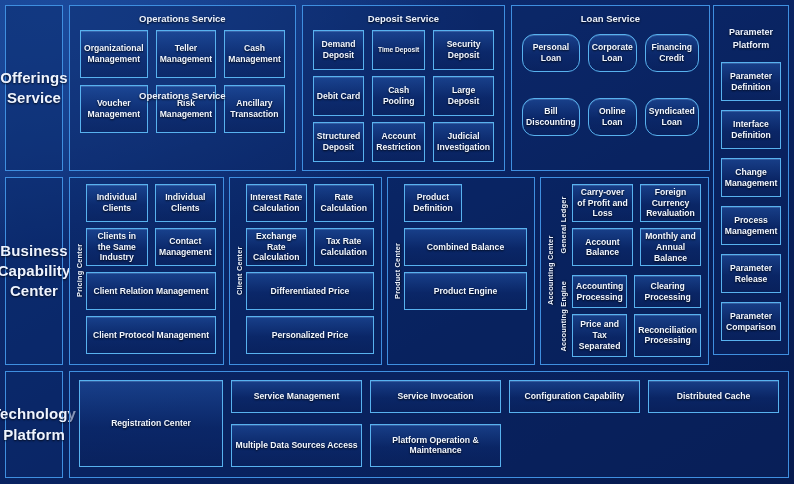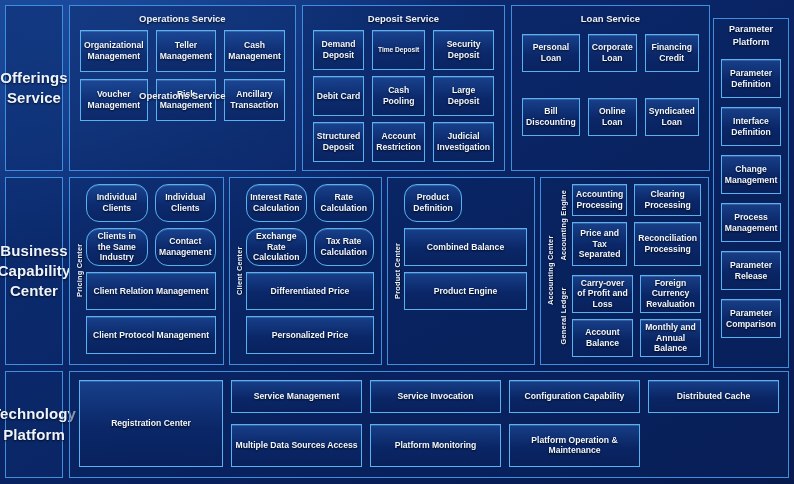--- a/index.html
+++ b/index.html
@@ -78,21 +78,21 @@
   .row1 { height: 166px; }
   .row1 .svc { flex: 1 1 0; }
   .grid3x2 {
     flex: 1 1 auto;
     display: grid;
     grid-template-columns: repeat(3, 1fr);
     gap: 7px 8px;
     padding: 0 10px 11px;
     align-content: start;
   }
-  .grid3x2 .tile { height: 42px; }
+  .grid3x2 .tile { height: 48px; }
   .grid3x3 {
     flex: 1 1 auto;
     display: grid;
     grid-template-columns: repeat(3, 1fr);
     grid-auto-rows: 40px;
     gap: 6px 8px;
     padding: 0 10px 9px;
     align-content: start;
   }
   
@@ -106,33 +106,33 @@
     pointer-events: none;
   }
   .loan-grid {
     flex: 1 1 auto;
     display: grid;
     grid-template-columns: repeat(3, 1fr);
     gap: 26px 8px;
     padding: 4px 10px 14px;
     align-content: start;
   }
-  .loan-grid .tile { height: 38px; }
+  .loan-grid .tile { height: 38px; border-radius: 12px; }
 
   
   .sidecol {
     position: absolute;
-    right: 5px; top: 18px;
+    right: 5px; top: 5px;
     width: 76px;
     height: 350px;
     border: 1px solid #3f8fe0;
     background: rgba(10,38,100,.45);
     display: flex; flex-direction: column;
     align-items: center;
-    padding: 4px 7px 7px;
+    padding: 20px 7px 7px;
     gap: 9px;
   }
   .sidecol .panel-title { padding: 0 0 2px; font-size: 9px; line-height: 1.4; }
   .sidecol .tile { width: 100%; height: 39px; }
 
   
   .row2 { height: 188px; }
   .cap-wrap {
     flex: 1 1 auto;
     display: flex;
@@ -156,21 +156,21 @@
     width: 13px; flex: 0 0 13px;
     text-shadow: 0 1px 2px rgba(0,0,0,.8);
   }
   .center-body {
     flex: 1 1 auto;
     display: flex;
     flex-direction: column;
     gap: 6px;
   }
   .pair { display: grid; grid-template-columns: 1fr 1fr; gap: 7px; }
-  .pair .tile { height: 38px; border-radius: 13px; }
+  .pair .tile { height: 38px; }
   .wide { height: 38px; }
 
   .c-clients { flex: 0 0 155px; }
   .c-rates   { flex: 0 0 153px; }
   .c-product { flex: 0 0 148px; }
   .c-acct    { flex: 1 1 auto; }
 
   
   .acct-inner {
     flex: 1 1 auto;
@@ -295,36 +295,36 @@
           <div class="tile wide">Combined Balance</div>
           <div class="tile wide">Product Engine</div>
         </div>
       </div>
 
       <div class="center c-acct">
         <div class="vlabel">Accounting Center</div>
         <div class="acct-inner">
 
           <div class="acct-block">
+            <div class="vlabel">General Ledger</div>
+            <div class="acct-grid">
+              <div class="tile">Carry-over of Profit and Loss</div>
+              <div class="tile">Foreign Currency Revaluation</div>
+              <div class="tile">Account Balance</div>
+              <div class="tile">Monthly and Annual Balance</div>
+            </div>
+          </div>
+
+          <div class="acct-block">
             <div class="vlabel">Accounting Engine</div>
             <div class="acct-grid">
               <div class="tile">Accounting Processing</div>
               <div class="tile">Clearing Processing</div>
               <div class="tile">Price and Tax Separated</div>
               <div class="tile">Reconciliation Processing</div>
-            </div>
-          </div>
-
-          <div class="acct-block">
-            <div class="vlabel">General Ledger</div>
-            <div class="acct-grid">
-              <div class="tile">Carry-over of Profit and Loss</div>
-              <div class="tile">Foreign Currency Revaluation</div>
-              <div class="tile">Account Balance</div>
-              <div class="tile">Monthly and Annual Balance</div>
             </div>
           </div>
 
         </div>
       </div>
 
     </div>
   </div>
 
   <div class="band row3">
@@ -332,21 +332,20 @@
 
     <div class="panel" style="flex:1 1 auto">
       <div class="tech-body">
         <div class="tile tech-reg">Registration Center</div>
         <div class="tech-cols">
           <div class="tile">Service Management</div>
           <div class="tile">Service Invocation</div>
           <div class="tile">Configuration Capability</div>
           <div class="tile">Distributed Cache</div>
           <div class="tile">Multiple Data Sources Access</div>
-          <div class="tile">Platform Monitoring</div>
           <div class="tile">Platform Operation &amp; Maintenance</div>
         </div>
       </div>
     </div>
   </div>
 
   <div class="sidecol">
     <div class="panel-title">Parameter Platform</div>
     <div class="tile">Parameter Definition</div>
     <div class="tile">Interface Definition</div>

